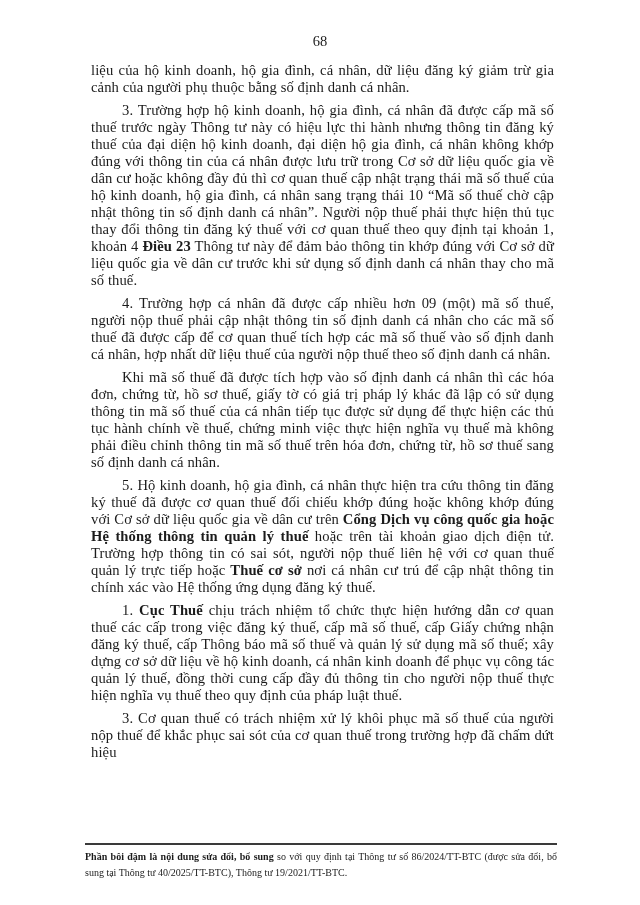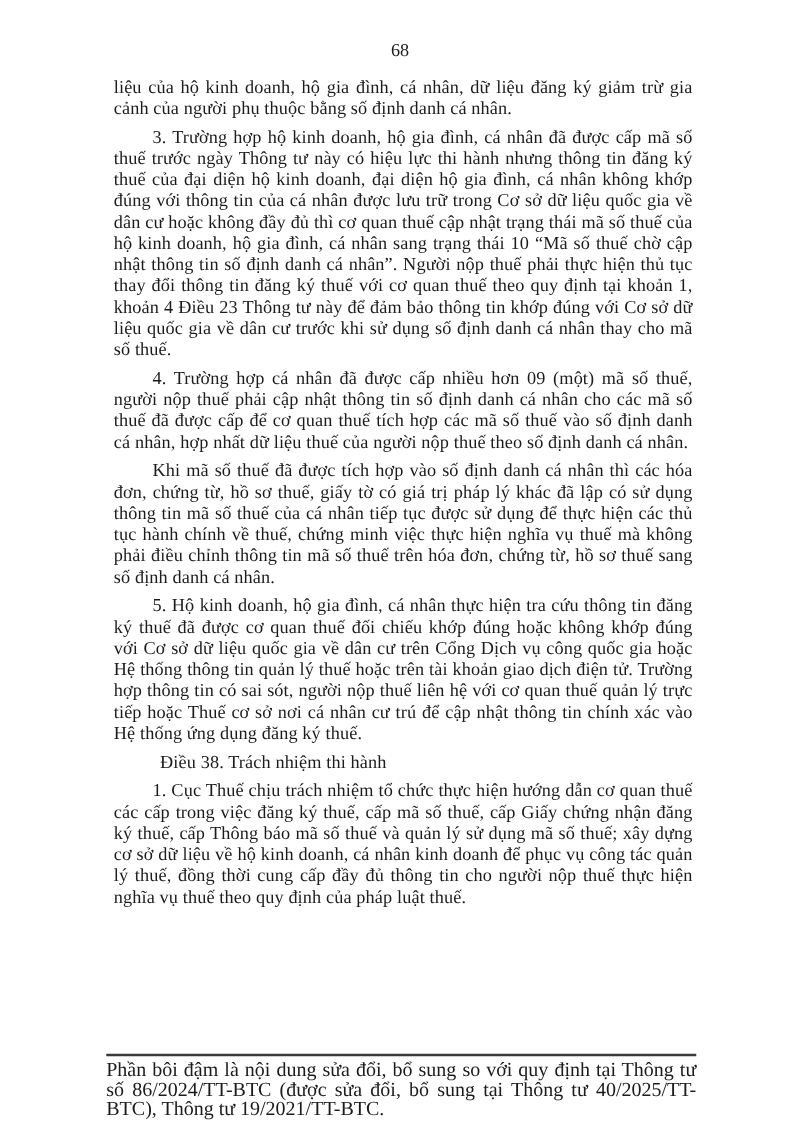--- a/index.html
+++ b/index.html
@@ -35,44 +35,44 @@
   }
   .content p.no-indent {
     text-indent: 0;
   }
   .content p.heading {
     font-weight: bold;
     text-indent: 37px;
     margin-top: 1px;
   }
   .content b, .footnote b {
-    font-weight: normal;
+    font-weight: bold;
   }
   .footnote {
     position: absolute;
     left: 85px;
     right: 83px;
     top: 843px;
     border-top: 2px solid #3a3a3a;
     padding-top: 4px;
-    font-size: 16px;
+    font-size: 10px;
     line-height: 15.6px;
     text-align: justify;
   }
 </style>
 </head>
 <body>
 
 <div class="page">
   <div class="page-number">68</div>
 
   <div class="content">
       <p class="no-indent"><span>liệu của hộ kinh doanh, hộ gia đình, cá nhân, dữ liệu đăng ký giảm trừ gia cảnh của người phụ thuộc bằng số định danh cá nhân.</span></p>
       <p><span>3. Trường hợp hộ kinh doanh, hộ gia đình, cá nhân đã được cấp mã số thuế trước ngày Thông tư này có hiệu lực thi hành nhưng thông tin đăng ký thuế của đại diện hộ kinh doanh, đại diện hộ gia đình, cá nhân không khớp đúng với thông tin của cá nhân được lưu trữ trong Cơ sở dữ liệu quốc gia về dân cư hoặc không đầy đủ thì cơ quan thuế cập nhật trạng thái mã số thuế của hộ kinh doanh, hộ gia đình, cá nhân sang trạng thái 10 “Mã số thuế chờ cập nhật thông tin số định danh cá nhân”. Người nộp thuế phải thực hiện thủ tục thay đổi thông tin đăng ký thuế với cơ quan thuế theo quy định tại khoản 1, khoản 4 </span><b>Điều 23</b><span> Thông tư này để đảm bảo thông tin khớp đúng với Cơ sở dữ liệu quốc gia về dân cư trước khi sử dụng số định danh cá nhân thay cho mã số thuế.</span></p>
       <p><span>4. Trường hợp cá nhân đã được cấp nhiều hơn 09 (một) mã số thuế, người nộp thuế phải cập nhật thông tin số định danh cá nhân cho các mã số thuế đã được cấp để cơ quan thuế tích hợp các mã số thuế vào số định danh cá nhân, hợp nhất dữ liệu thuế của người nộp thuế theo số định danh cá nhân.</span></p>
       <p><span>Khi mã số thuế đã được tích hợp vào số định danh cá nhân thì các hóa đơn, chứng từ, hồ sơ thuế, giấy tờ có giá trị pháp lý khác đã lập có sử dụng thông tin mã số thuế của cá nhân tiếp tục được sử dụng để thực hiện các thủ tục hành chính về thuế, chứng minh việc thực hiện nghĩa vụ thuế mà không phải điều chỉnh thông tin mã số thuế trên hóa đơn, chứng từ, hồ sơ thuế sang số định danh cá nhân.</span></p>
       <p><span>5. Hộ kinh doanh, hộ gia đình, cá nhân thực hiện tra cứu thông tin đăng ký thuế đã được cơ quan thuế đối chiếu khớp đúng hoặc không khớp đúng với Cơ sở dữ liệu quốc gia về dân cư trên </span><b>Cổng Dịch vụ công quốc gia hoặc Hệ thống thông tin quản lý thuế</b><span> hoặc trên tài khoản giao dịch điện tử. Trường hợp thông tin có sai sót, người nộp thuế liên hệ với cơ quan thuế quản lý trực tiếp hoặc </span><b>Thuế cơ sở</b><span> nơi cá nhân cư trú để cập nhật thông tin chính xác vào Hệ thống ứng dụng đăng ký thuế.</span></p>
-      <p class="heading"><b>Điều 38. Trách nhiệm thi hành</b></p>
       <p><span>1. </span><b>Cục Thuế</b><span> chịu trách nhiệm tổ chức thực hiện hướng dẫn cơ quan thuế các cấp trong việc đăng ký thuế, cấp mã số thuế, cấp Giấy chứng nhận đăng ký thuế, cấp Thông báo mã số thuế và quản lý sử dụng mã số thuế; xây dựng cơ sở dữ liệu về hộ kinh doanh, cá nhân kinh doanh để phục vụ công tác quản lý thuế, đồng thời cung cấp đầy đủ thông tin cho người nộp thuế thực hiện nghĩa vụ thuế theo quy định của pháp luật thuế.</span></p>
+      <p><span>3. Cơ quan thuế có trách nhiệm xử lý khôi phục mã số thuế của người nộp thuế để khắc phục sai sót của cơ quan thuế trong trường hợp đã chấm dứt hiệu</span></p>
     </div>
 
   <div class="footnote"><b>Phần bôi đậm là nội dung sửa đổi, bổ sung</b><span> so với quy định tại Thông tư số 86/2024/TT-BTC (được sửa đổi, bổ sung tại Thông tư 40/2025/TT-BTC), Thông tư 19/2021/TT-BTC.</span></div>
 </div>
 
 </body></html>

